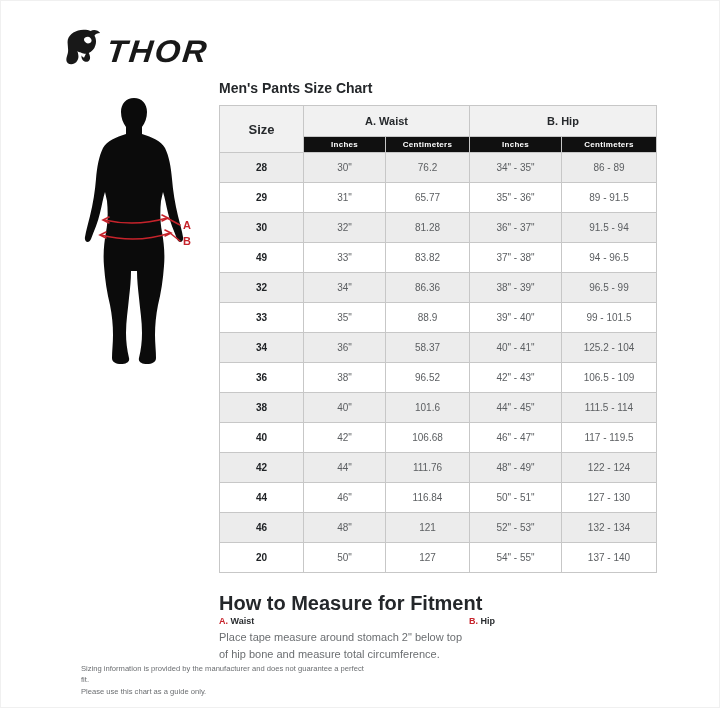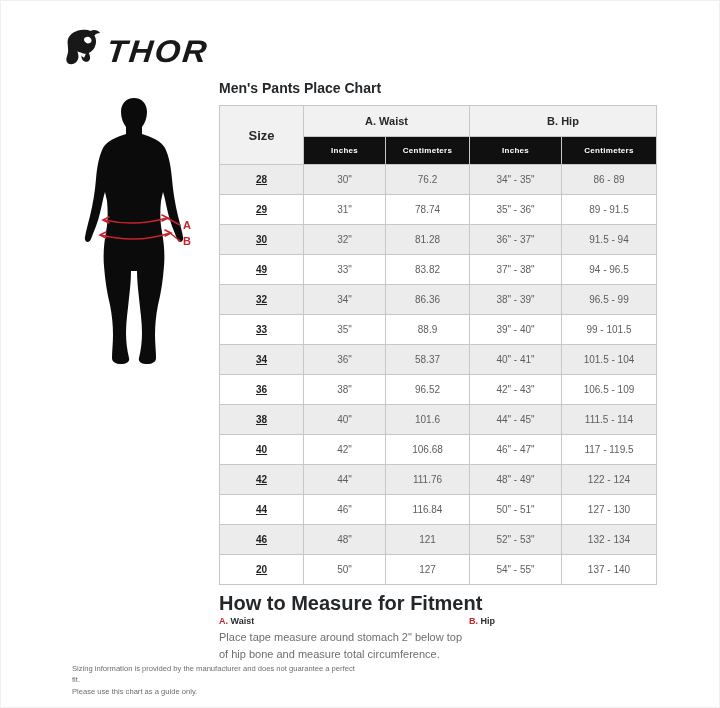--- a/index.html
+++ b/index.html
@@ -25,36 +25,36 @@
   .chart-title { position:absolute; left:218px; top:79px; font-size:14px; font-weight:bold; color:#24272a; }
 
   
   table.size-table {
     position:absolute; left:218px; top:104px; width:437px;
     border-collapse:collapse; table-layout:fixed;
   }
   .size-table th, .size-table td { border:1px solid #c7c7c7; text-align:center; }
   .size-table .group-row th { background:#f1f1f1; height:31px; font-size:11px; font-weight:bold; color:#26292c; }
   .size-table th.size-head { background:#f1f1f1; font-size:13px; color:#26292c; }
-  .size-table .sub-row th { background:#101010; color:#ffffff; height:28px; font-size:8px; font-weight:bold; letter-spacing:.3px; }
+  .size-table .sub-row th { background:#101010; color:#ffffff; height:16px; font-size:8px; font-weight:bold; letter-spacing:.3px; }
   .size-table tbody td { height:30px; font-size:10px; color:#5b5e61; background:#ffffff; }
   .size-table tbody tr:nth-child(odd) td { background:#ececec; }
-  .size-table tbody td.size-col { font-weight:bold; color:#202326;text-decoration:underline; }
+  .size-table tbody td.size-col { font-weight:bold; color:#202326; }
 
   
   .measure-heading { position:absolute; left:218px; top:591px; font-size:20px; font-weight:bold; color:#24272a; }
   .measure-item { position:absolute; top:615px; }
   .measure-item.item-a { left:218px; width:248px; }
   .measure-item.item-b { left:468px; width:220px; }
   .measure-item h4 { font-size:9px; color:#2a2d30; margin-bottom:3px; }
   .measure-item h4 .key { color:#c6232b; }
   .measure-item p { font-size:11px; color:#6b6e71; line-height:1.55; }
 
   
-  .footer-note { position:absolute; left:71px; top:662px; width:285px; font-size:7.6px; color:#6b6e71; line-height:1.5; }
+  .footer-note { position:absolute; left:80px; top:662px; width:285px; font-size:7.6px; color:#6b6e71; line-height:1.5; }
   .red-thin  { stroke:#c6232b; fill:none; stroke-width:1.6; stroke-linecap:round; }
   .red-label { fill:#c6232b; font-family:"Liberation Sans",sans-serif; font-size:11px; font-weight:bold; }
 </style>
 </head>
 <body>
 
 <div class="page">
 
   <div class="brand">
     <svg class="helmet" viewBox="0 0 40 46">
@@ -78,21 +78,21 @@
     <g>
       <path class="red-thin" d="M45 140 Q81 149 114 138"></path>
       <path class="red-thin" d="M50 137 L44 140 L50 143"></path>
       <path class="red-thin" d="M109 135 L115 138 L109 141"></path>
       <path class="red-thin" d="M114 138 L124 146"></path>
     </g>
     <text class="red-label" x="127" y="134">A</text>
     <text class="red-label" x="127" y="150">B</text>
   </svg>
 
-  <div class="chart-title">Men's Pants Place Chart</div>
+  <div class="chart-title">Men's Pants Size Chart</div>
 
   <table class="size-table">
     <colgroup>
       <col style="width:84px">
         <col style="width:82px">
         <col style="width:84px">
         <col style="width:92px">
         <col style="width:95px">
     </colgroup>
     <thead>
@@ -112,21 +112,21 @@
         <tr>
           <td class="size-col">28</td>
           <td>30"</td>
           <td>76.2</td>
           <td>34" - 35"</td>
           <td>86 - 89</td>
         </tr>
         <tr>
           <td class="size-col">29</td>
           <td>31"</td>
-          <td>78.74</td>
+          <td>65.77</td>
           <td>35" - 36"</td>
           <td>89 - 91.5</td>
         </tr>
         <tr>
           <td class="size-col">30</td>
           <td>32"</td>
           <td>81.28</td>
           <td>36" - 37"</td>
           <td>91.5 - 94</td>
         </tr>
@@ -149,21 +149,21 @@
           <td>35"</td>
           <td>88.9</td>
           <td>39" - 40"</td>
           <td>99 - 101.5</td>
         </tr>
         <tr>
           <td class="size-col">34</td>
           <td>36"</td>
           <td>58.37</td>
           <td>40" - 41"</td>
-          <td>101.5 - 104</td>
+          <td>125.2 - 104</td>
         </tr>
         <tr>
           <td class="size-col">36</td>
           <td>38"</td>
           <td>96.52</td>
           <td>42" - 43"</td>
           <td>106.5 - 109</td>
         </tr>
         <tr>
           <td class="size-col">38</td>

